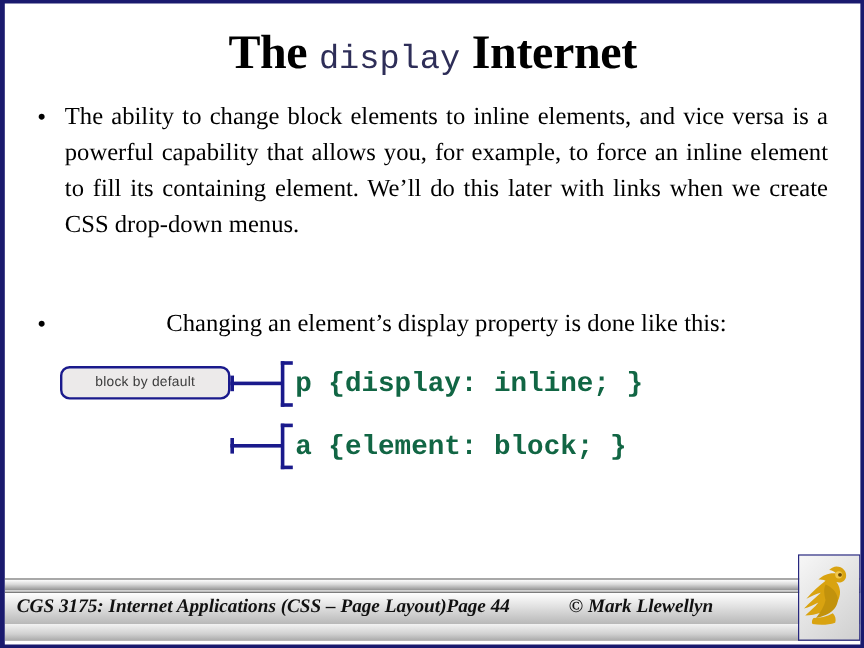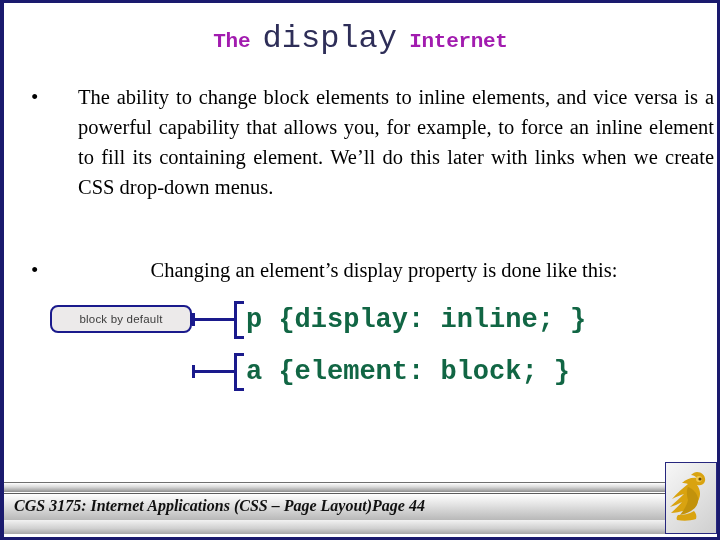--- a/index.html
+++ b/index.html
@@ -30,30 +30,30 @@
   
   #title {
     position: absolute;
     left: 0;
     top: 17px;
     width: 713px;
     text-align: center;
     white-space: nowrap;
   }
   .title-bold {
-    font-family: Liberation Mono, monospace;
+    font-family: Liberation Serif, serif;
     font-weight: bold;
-    font-size: 21px;
-    color: #a21caf;
+    font-size: 40px;
+    color: #000000;
     letter-spacing: -0.3px;
   }
   .title-mono {
     font-family: "Liberation Mono", monospace;
     font-weight: normal;
-    font-size: 32px;
+    font-size: 28px;
     color: #2e2e58;
     letter-spacing: 0px;
   }
 
   
   .bullet-block {
     position: absolute;
     left: 24px;
     width: 662px;
   }
@@ -69,21 +69,20 @@
     line-height: 30px;
     color: #000000;
   }
   .bullet-text {
     font-family: "Liberation Serif", serif;
     font-size: 20.5px;
     line-height: 30px;
     color: #000000;
     text-align: justify;
     text-justify: inter-word;
-    margin-left: 24px;
   }
   #bullet1 { top: 79px; }
   #bullet1 .bullet-text { width: 636px; }
   #bullet2 { top: 252px; }
   #bullet2 .bullet-text { text-align: center; }
 
   
   #diagram {
     position: absolute;
     left: 0;
@@ -153,21 +152,21 @@
     border-bottom: 3px solid #1a1a8c;
   }
   .code-text {
     position: absolute;
     left: 242px;
     top: -4px;
     height: 38px;
     line-height: 38px;
     font-family: "Liberation Mono", monospace;
     font-weight: bold;
-    font-size: 27px;
+    font-size: 23px;
     color: #116644;
     white-space: pre;
   }
 
   
   #footer {
     position: absolute;
     left: 0;
     bottom: 0;
     width: 713px;
@@ -276,20 +275,21 @@
 
   </div>
 
   <div id="footer">
     <div class="footer-band-top"></div>
     <div class="footer-band-main"></div>
     <div class="footer-band-bottom"></div>
 
     <div class="footer-text" id="footer-course">CGS 3175: Internet Applications (CSS – Page Layout)</div>
     <div class="footer-text" id="footer-page">Page 44</div>
+    <div class="footer-text" id="footer-copyright">© Mark Llewellyn</div>
 
     <div id="logo-box">
       <svg width="50" height="70" viewBox="0 0 50 70">
         <g fill="#d9a310">
           <path d="M31 9 C36 9 40 13 39 18 C38 22 34 23 31 22 C34 26 35 31 33 36 C31 41 26 45 20 47 C14 49 9 50 5 50 C9 46 13 43 16 39 C12 41 8 43 4 44 C9 39 14 35 18 31 C14 32 10 34 6 36 C11 30 17 25 22 21 C20 20 18 20 16 20 C20 16 26 14 31 15 C29 13 27 12 25 12 C27 10 29 9 31 9 Z"></path>
           <path d="M33 13 C35 13 36 14 36 16 C36 18 35 19 33 19 C31 19 30 18 30 16 C30 14 31 13 33 13 Z" fill="#f2c84b"></path>
           <circle cx="34" cy="16" r="1.6" fill="#6b4a04"></circle>
           <path d="M22 24 C27 26 31 30 32 35 C33 40 30 45 25 48 C22 50 18 51 14 52 C18 47 21 42 22 37 C21 33 20 28 22 24 Z" fill="#c2920c"></path>
           <path d="M12 52 C17 52 23 51 28 48 C30 50 31 53 30 56 C24 58 17 58 11 57 C10 55 11 53 12 52 Z"></path>
         </g>

